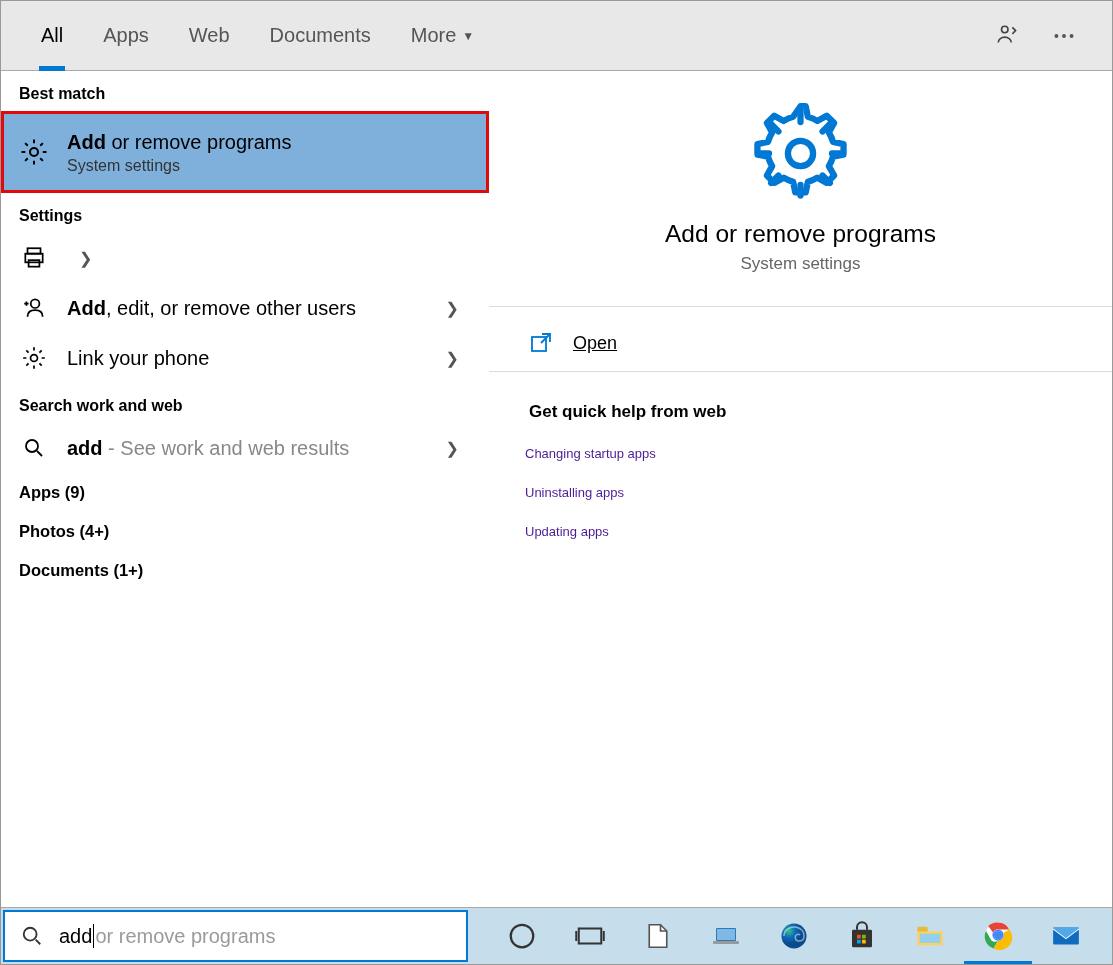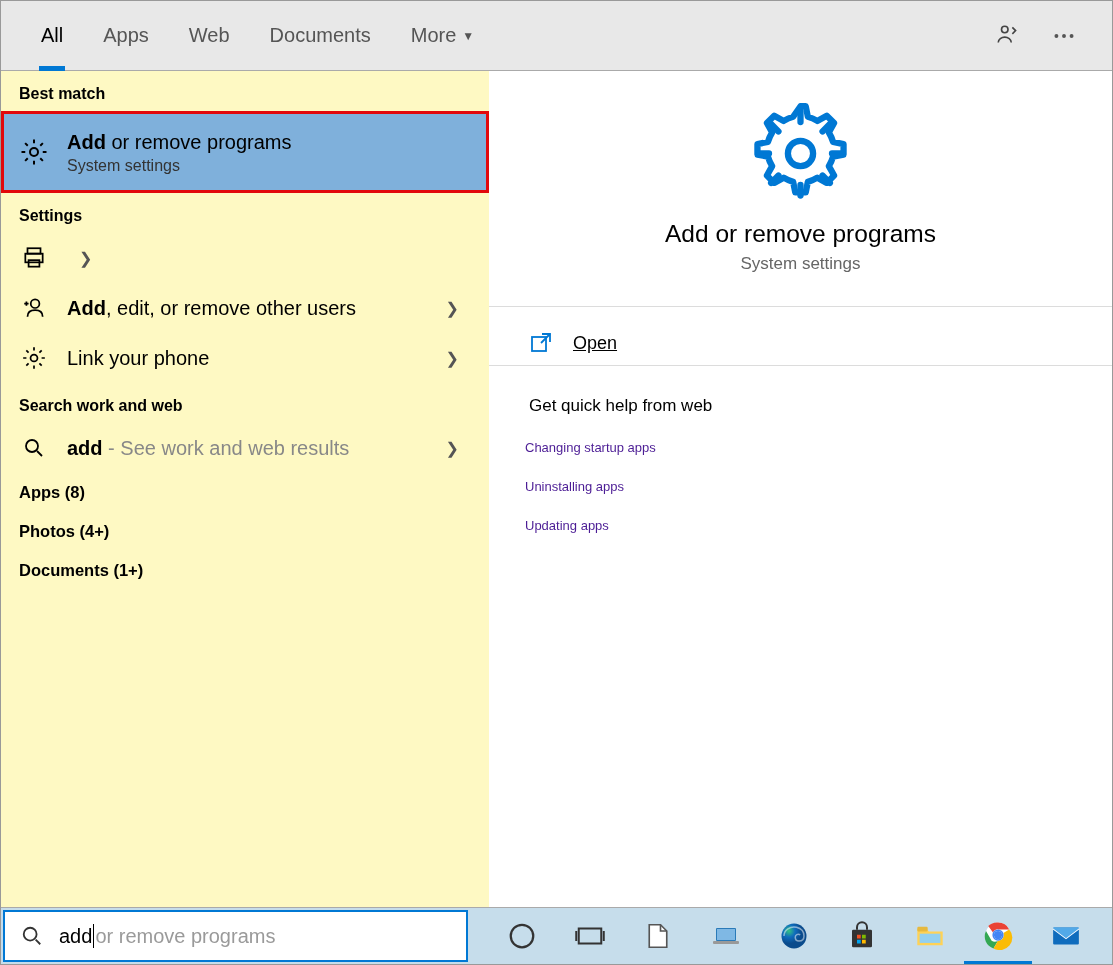--- a/index.html
+++ b/index.html
@@ -57,21 +57,21 @@
   align-items: center;
   cursor: pointer;
 }
 .chev { margin-left: 6px; font-size: 12px; }
 .content {
   flex: 1;
   display: flex;
 }
 .left {
   width: 488px;
-  background: #fef9c3;
+  background: #ffffff;
   display: flex;
   flex-direction: column;
 }
 .section-header {
   font-size: 16px;
   font-weight: 600;
   padding: 14px 18px 8px;
 }
 .result {
   display: flex;
@@ -127,35 +127,35 @@
   height: 105px;
   color: #0078d4;
   margin-bottom: 14px;
 }
 .detail-title { font-size: 24.5px; margin-bottom: 6px; }
 .detail-sub { font-size: 17px; color: #666; }
 .detail-body { padding: 0; }
 .open-row {
   display: flex;
   align-items: center;
-  padding: 24px 40px 10px;
+  padding: 24px 40px 16px;
   font-size: 18px;
   cursor: pointer;
   border-bottom: 1px solid #dcdcdc;
   text-decoration: underline;
 }
 .open-row .oicon {
   width: 24px;
   height: 24px;
   margin-right: 20px;
   color: #0078d4;
 }
 .qh-header {
   font-size: 17px;
-  font-weight: 400;
+  font-weight: 700;
   padding: 30px 40px 12px;
 }
 .qh-link {
   padding: 12px 36px;
   font-size: 13px;
   color: #4c1d95;
   cursor: pointer;
 }
 
 .bottombar {
@@ -303,21 +303,21 @@
             <circle cx="10" cy="10" r="6"></circle>
               <path d="M15 15l5 5"></path>
           </svg>
         </div>
         <div class="rtext">
             <div class="rline1"><strong class="q">add</strong><span style="color:#888;"> - See work and web results</span></div>
           </div>
         <div class="chevright">❯</div>
       </div>
 
-      <div class="simple">Apps (8)</div>
+      <div class="simple">Apps (9)</div>
       <div class="simple">Photos (4+)</div>
       <div class="simple">Documents (1+)</div>
 
     </div>
 
     <div class="right">
 
       <div class="detail-hero">
         <div class="gear-lg">
           <svg viewBox="0 0 100 100" width="105" height="105" fill="none" stroke="#0078d4" stroke-width="6">

